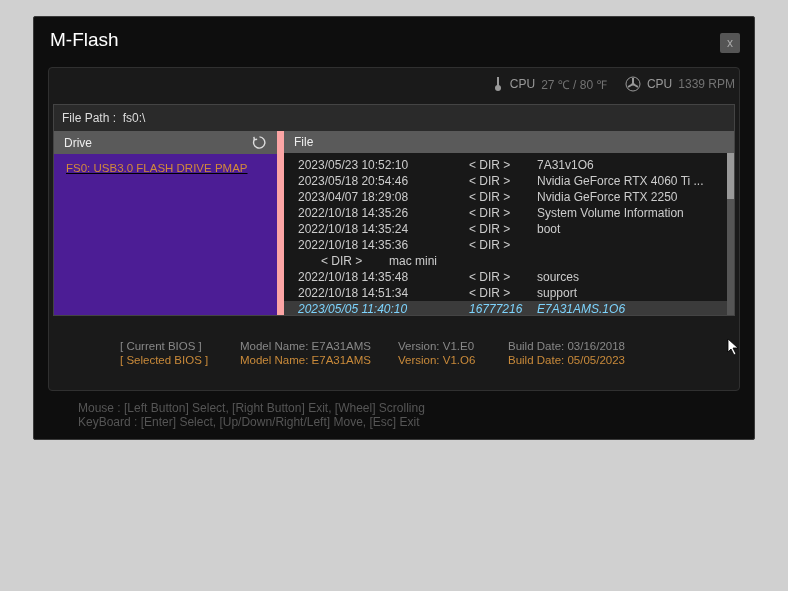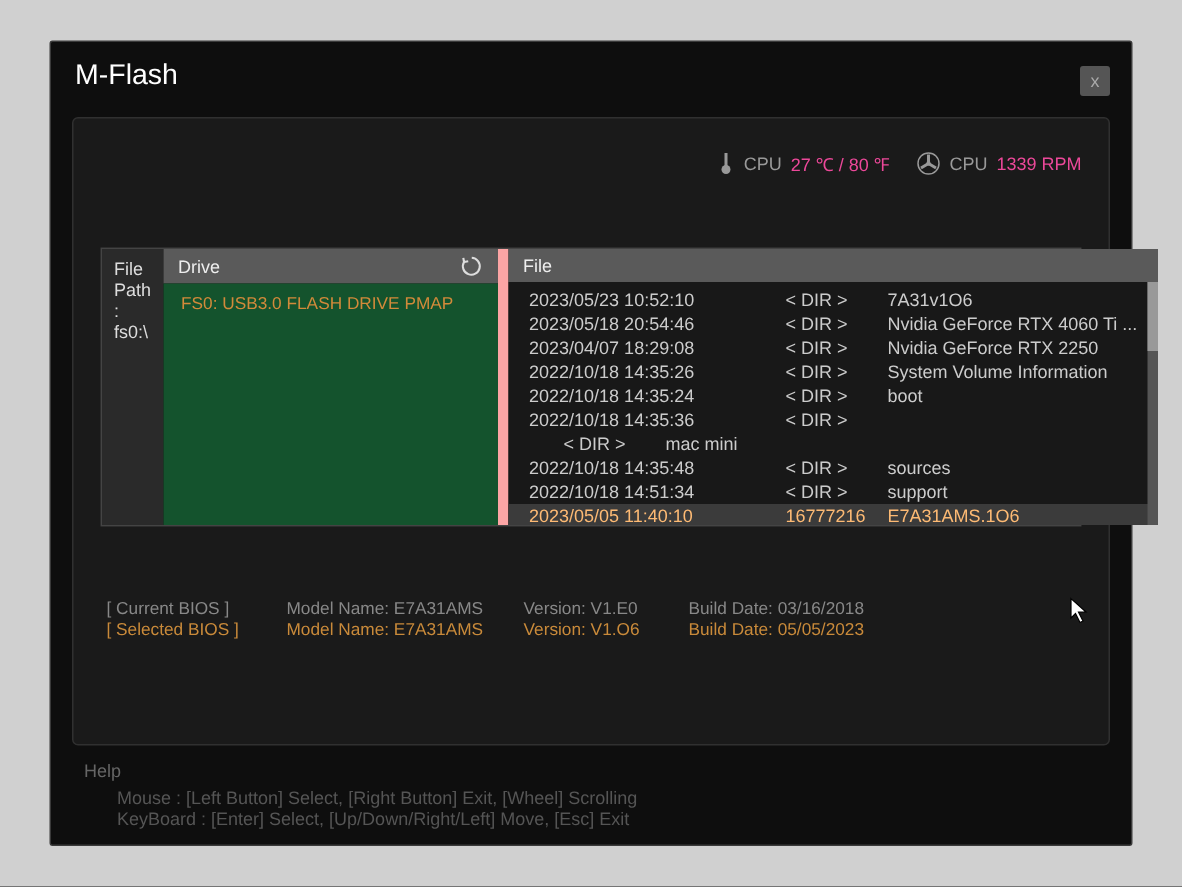--- a/index.html
+++ b/index.html
@@ -6,22 +6,22 @@
   body {
     font-family: "Segoe UI", Arial, sans-serif;
     background: #d0d0d0;
     width: 788px;
     height: 591px;
     overflow: hidden;
     font-size: 13px;
   }
   .window {
     position: absolute;
-    left: 33px; top: 27px;
-    width: 722px; height: 537px;
+    left: 33px; top: 16px;
+    width: 722px; height: 424px;
     background: #0e0e0e;
     border: 1px solid #3a3a3a;
     border-radius: 2px;
     display: flex;
     flex-direction: column;
   }
   .titlebar {
     display: flex;
     align-items: center;
     justify-content: space-between;
@@ -41,44 +41,43 @@
     font-size: 12px;
     cursor: pointer;
     margin-top: 6px;
   }
   .inner {
     margin: 10px 14px 10px 14px;
     flex: 1;
     background: #1a1a1a;
     border: 1px solid #303030;
     border-radius: 4px;
-    padding: 18px;
+    padding: 4px;
     display: flex;
     flex-direction: column;
     height: 400px;
-    gap: 36px;
   }
   .status-row {
     display: flex;
     justify-content: flex-end;
     align-items: center;
     gap: 18px;
     color: #ccc;
     font-size: 12px;
     height: 24px;
     margin-bottom: 8px;
   }
   .status-item { display:flex; align-items:center; gap:6px; }
   .status-label { color:#999; }
-  .status-val { color:#ec4899; }
+  .status-val { color:#737373; }
   .browser {
     border: 1px solid #444;
     background: #111;
     display:flex;
-    flex-direction:row;
+    flex-direction:column;
     flex:0 0 auto;
   }
   .pathbar {
     background: #2a2a2a;
     color:#ddd;
     padding: 6px 8px;
     font-size:12px;
   }
   .cols {
     display:flex;
@@ -103,21 +102,21 @@
     font-size:12px;
     display:flex;
     align-items:center;
     justify-content:space-between;
   }
   .refresh-icon {
     width:15px;height:15px;
     color:#ddd;
     cursor:pointer;
   }
-  .drive-body { flex:1; background:#14532d; padding:6px 0; }
+  .drive-body { flex:1; background:#4c1d95; padding:6px 0;text-decoration:underline; }
   .drive-row {
     color:#d28a3a;
     padding: 2px 12px;
     font-size:11.5px;
     cursor:pointer;
   }
   .file-body {
     flex:1;
     background:#181818;
     overflow:hidden;
@@ -127,40 +126,42 @@
   .file-row {
     display:flex;
     color:#ccc;
     padding:1px 14px;
     font-size:12px;
     cursor:pointer;
     align-items:center;
   }
   .file-row.selected {
     background:#3b3b3b;
-    color:#fdba74;
+    color:#7dd3fc;
+    font-style:italic;
   }
   .file-date { width: 148px; }
   .file-dir  { width: 68px; text-align:left;margin-left:23px; }
   .file-name { flex:1; white-space:nowrap; overflow:hidden; text-overflow:ellipsis;}
   .scrollbar {
     position:absolute; right:0; top:0; bottom:0; width:7px;
     background:#555;
   }
   .scrollbar-thumb {
     position:absolute; left:0; right:0; top:0; height:46px; background:#999;
   }
 
   .bios-block {
-    margin-top: 13px;
+    margin-top: 24px;
     font-size: 11.5px;
     display:flex;
     flex-direction:column;
     gap:2px;
     padding: 0 4px;
+    align-items: center;
   }
   .bios-row { display:flex; }
   .bios-tag { width: 120px; }
   .bios-model { width: 158px; }
   .bios-ver { width: 110px; }
   .bios-build { width: 160px; }
   .grey { color:#888; }
   .orange { color:#c98a3a; }
 
   .cursor {
@@ -306,17 +307,16 @@
         <span class="bios-ver">Version: V1.O6</span>
         <span class="bios-build">Build Date: 05/05/2023</span>
       </div>
       <svg class="cursor" viewBox="0 0 14 18" style="top:-2px;right:-6px;">
         <path d="M1 1 L1 14 L4 11 L7 17 L9 16 L6 10 L11 10 Z" fill="#fff" stroke="#000" stroke-width="0.8"></path>
       </svg>
     </div>
   </div>
 
   <div class="help">
-    <div class="h-title">Help</div>
     <div class="help-row">Mouse      :   [Left Button]  Select,    [Right Button]  Exit,    [Wheel]  Scrolling</div>
     <div class="help-row">KeyBoard :   [Enter]  Select,    [Up/Down/Right/Left]  Move,    [Esc]  Exit</div>
   </div>
 </div>
 
 </body></html>

